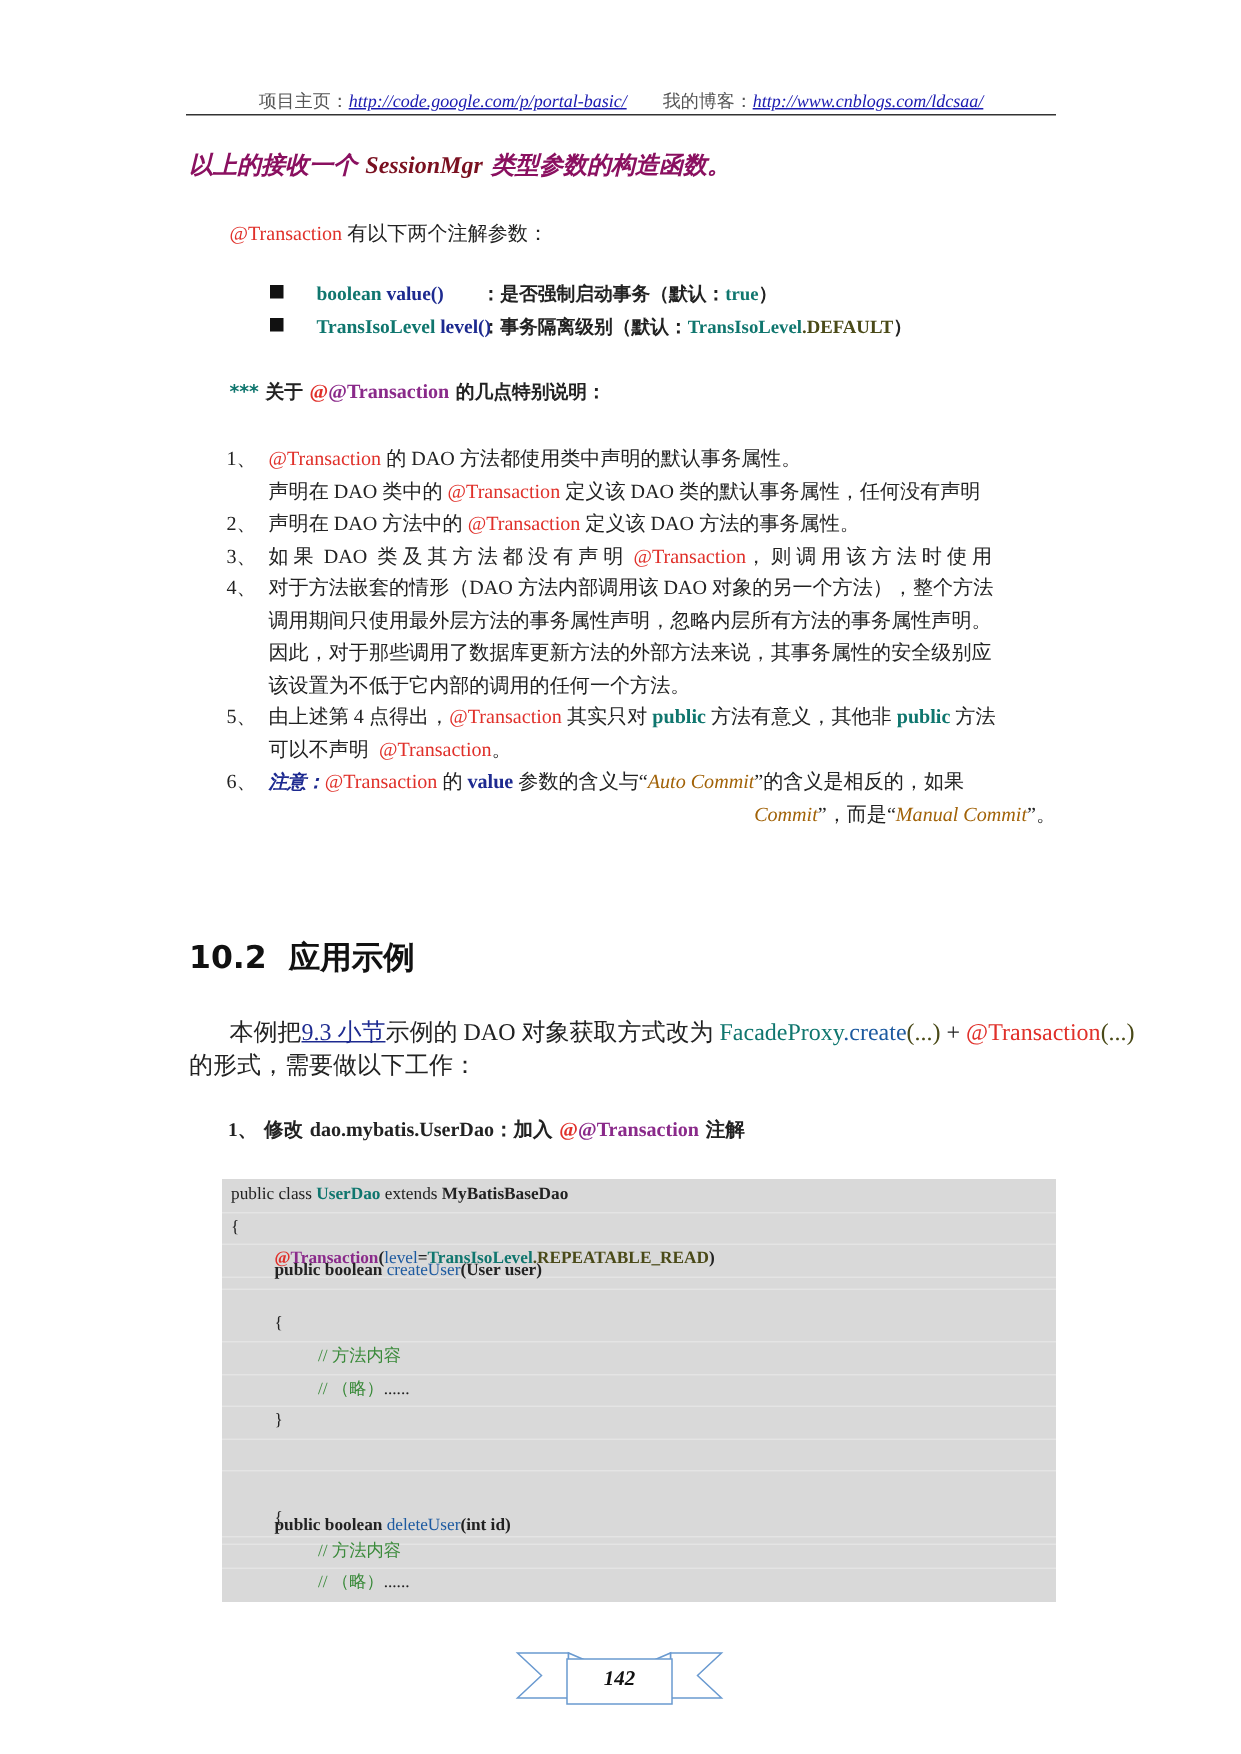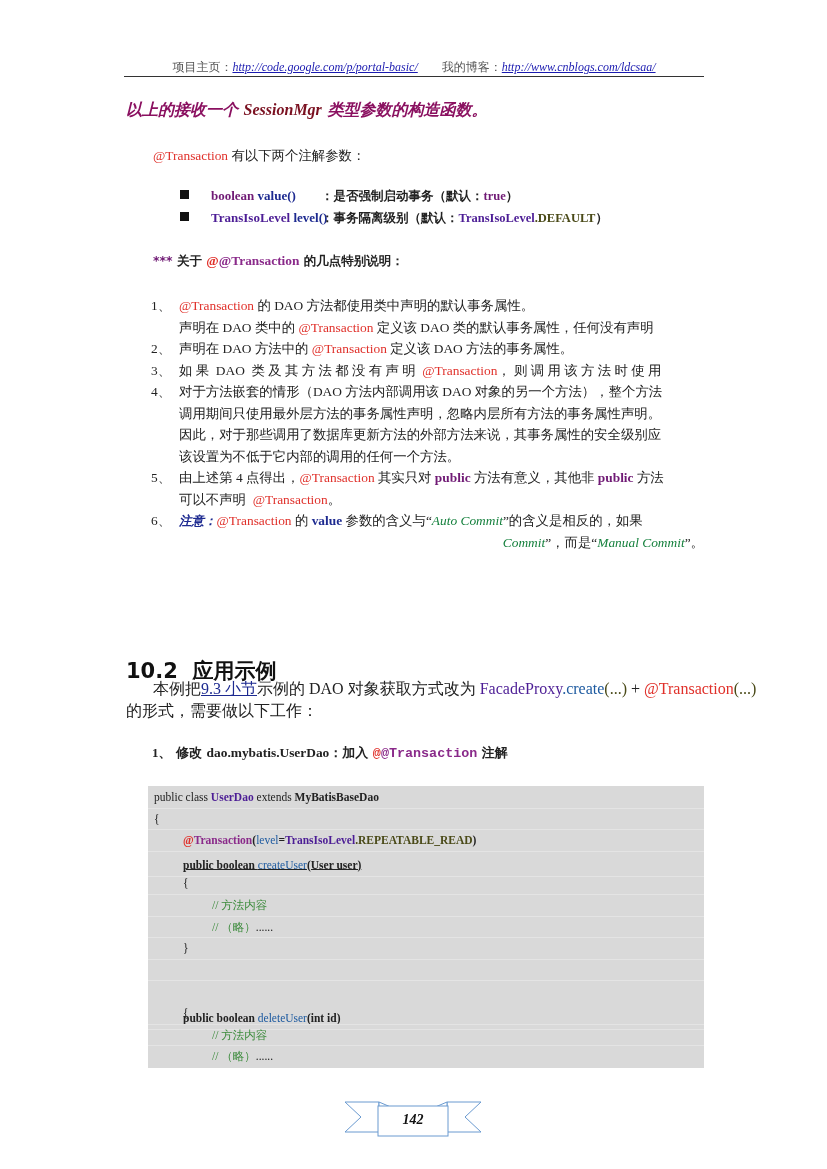--- a/index.html
+++ b/index.html
@@ -6,37 +6,37 @@
   body { width:827px; height:1169px; position:relative; overflow:hidden;
          font-family:"Liberation Serif","DejaVu Serif",serif; color:#222; }
   .abs { position:absolute; }
   .header { left:124px; top:59px; width:580px; font-size:12px; color:#555; text-align:center; white-space:nowrap; }
   .header a { color:#1a1ab0; font-style:italic; text-decoration:underline; }
   .header .gap { display:inline-block; width:24px; }
   .hrule { left:124px; top:76px; width:580px; height:1px; background:#333; }
   .t13 { font-size:13.4px; line-height:21px; white-space:nowrap; }
   .intro { left:126px; top:100px; font-size:16px; font-weight:bold; font-style:italic; color:#8a1060; }
   .intro .sg { color:#7a1020; }
-  .red { color:#701a75; }
+  .red { color:#0f766e; }
   .at { color:#e0302a; }
   .tx { color:#8a2a8a; }
   .navy { color:#1d2a90; }
-  .maroon { color:#4c1d95; }
+  .maroon { color:#0f766e; }
   .olive { color:#4a4a18; }
-  .blueit { color:#15803d; font-style:italic; }
+  .blueit { color:#a16207; font-style:italic; }
   .b { font-weight:bold; }
   .sans { font-family:"DejaVu Sans","Liberation Sans",sans-serif; }
   .bullet { left:180px; font-size:13px; font-weight:bold; white-space:nowrap; }
   .bullet .sq { display:inline-block; width:9px; height:9px; background:#111; margin-right:22px; vertical-align:1px; }
   .bullet .sig { display:inline-block; width:110px; }
   .bullet .desc { font-family:"DejaVu Sans",sans-serif; font-size:12.5px; }
   .list { left:151px; width:553px; }
   .li { position:relative; padding-left:28px; font-size:13.4px; line-height:21.5px; }
   .li .num { position:absolute; left:0; top:0; }
-  .h2 { left:126px; top:624px; font-family:"DejaVu Sans","Liberation Sans",sans-serif; font-size:21px; font-weight:bold; color:#111;margin-top:33px; }
+  .h2 { left:126px; top:624px; font-family:"DejaVu Sans","Liberation Sans",sans-serif; font-size:21px; font-weight:bold; color:#111; }
   .para { left:126px; width:578px; font-size:16px; line-height:22px; }
   .para a { color:#1d2a90; text-decoration:underline; }
   .step { left:152px; top:744px; font-size:13px; font-weight:bold; white-space:nowrap; }
   .code { left:148px; top:786px; width:556px; height:282px; background:#d9d9d9; }
   .cl { position:absolute; left:0; width:556px; height:21.6px; border-bottom:1px solid #e4e4e4; font-size:11.5px; line-height:21px; white-space:nowrap; color:#222; }
   .cl span { vertical-align:middle; }
   .cl .ind1 { padding-left:35px; }
   .cl .ind2 { padding-left:64px; }
   .cl .i0 { padding-left:6px; }
   .cmt { color:#3a8a3a; }
@@ -107,28 +107,28 @@
 <div class="abs h2">
   <span>10.2</span>&nbsp;&nbsp;<span>应用示例</span>
 </div>
 
 <div class="abs para" style="top:678px;">
   <div style="white-space:nowrap;padding-left:27px;"><span>本例把</span><a>9.3 小节</a><span>示例的 DAO 对象获取方式改为 </span><span class="maroon">FacadeProxy</span><span class="codeblue">.create</span><span class="olive">(...)</span><span> + </span><span class="at">@Transaction</span><span class="olive">(...)</span></div>
   <div style="white-space:nowrap;">的形式，需要做以下工作：</div>
 </div>
 
 <div class="abs step sans">
-  <span style="font-family:'Liberation Serif',serif">1、</span><span> 修改  </span><span style="font-family:'Liberation Serif',serif;font-size:13.4px;">dao.mybatis.UserDao</span><span>：加入  </span><span style="font-family:Liberation Mono, monospace;font-size:13.4px;"><span class="at">@</span><span class="tx">@Transaction</span></span><span> 注解</span>
+  <span style="font-family:'Liberation Serif',serif">1、</span><span> 修改  </span><span style="font-family:'Liberation Serif',serif;font-size:13.4px;">dao.mybatis.UserDao</span><span>：加入  </span><span style="font-family:Liberation Serif, serif;font-size:13.4px;"><span class="at">@</span><span class="tx">@Transaction</span></span><span> 注解</span>
 </div>
 
 <div class="abs code">
   <div class="cl" style="top:0px;"><span class="i0"></span><span>public class </span><span class="b maroon">UserDao</span><span> extends </span><span class="b">MyBatisBaseDao</span></div>
   <div class="cl" style="top:21.6px;"><span class="i0"></span><span>{</span></div>
   <div class="cl b" style="top:43.2px;"><span class="ind1"></span><span class="at">@</span><span class="tx">Transaction</span><span>(</span><span class="codeblue" style="font-weight:normal">level</span><span>=</span><span class="maroon">TransIsoLevel</span><span class="olive">.REPEATABLE_READ</span><span>)</span></div>
-  <div class="cl b" style="top:68px;text-decoration:underline;"><span class="ind1"></span><span>public boolean </span><span class="codeblue" style="font-weight:normal">createUser</span><span>(User user)</span></div>
+  <div class="cl b" style="top:51px;"><span class="ind1"></span><span>public boolean </span><span class="codeblue" style="font-weight:normal">createUser</span><span>(User user)</span></div>
   <div class="cl" style="top:86.4px;"><span class="ind1"></span><span>{</span></div>
   <div class="cl" style="top:108px;"><span class="ind2"></span><span class="cmt">//  方法内容</span></div>
   <div class="cl" style="top:129.6px;"><span class="ind2"></span><span class="cmt">//  （略）</span><span>......</span></div>
   <div class="cl" style="top:151.2px;"><span class="ind1"></span><span>}</span></div>
   <div class="cl" style="top:172.8px;"><span class="ind1"></span><span></span></div>
   <div class="cl b" style="top:194.4px;margin-top:27px;"><span class="ind1"></span><span>public boolean </span><span class="codeblue" style="font-weight:normal">deleteUser</span><span>(int id)</span></div>
   <div class="cl" style="top:216px;"><span class="ind1"></span><span>{</span></div>
   <div class="cl" style="top:237.6px;"><span class="ind2"></span><span class="cmt">//  方法内容</span></div>
   <div class="cl" style="top:259.2px;border-bottom:none;"><span class="ind2"></span><span class="cmt">//  （略）</span><span>......</span></div>
 </div>

